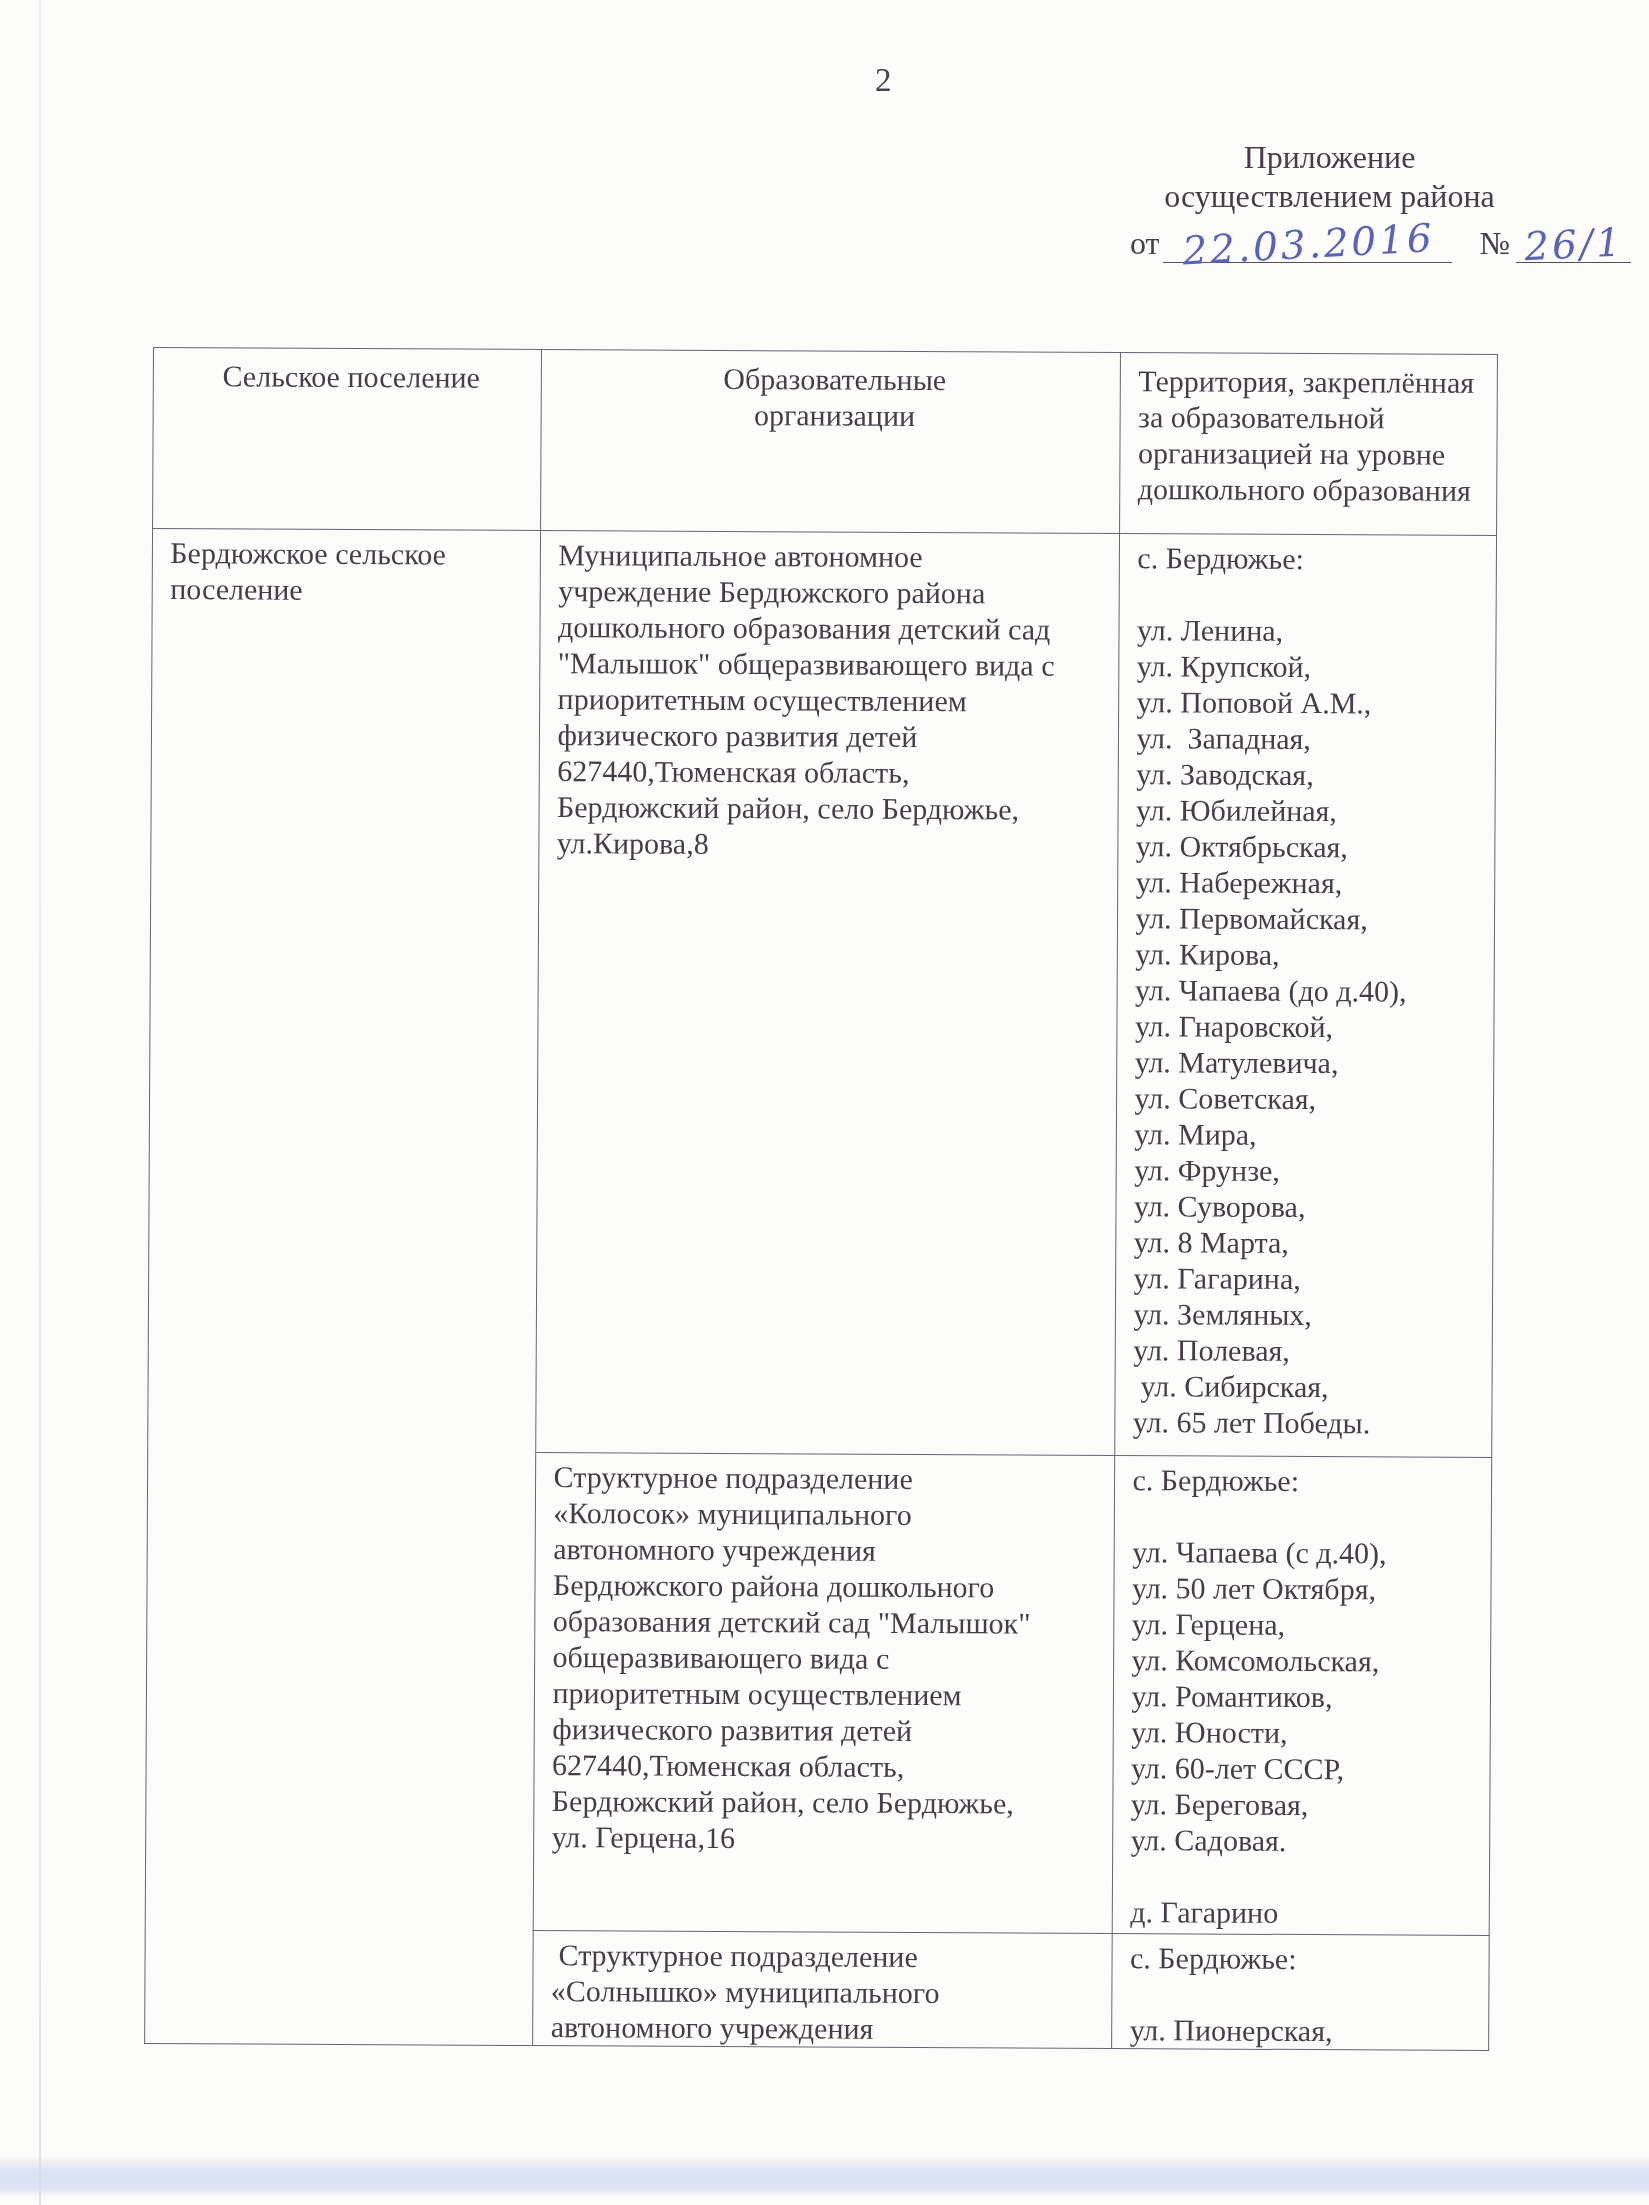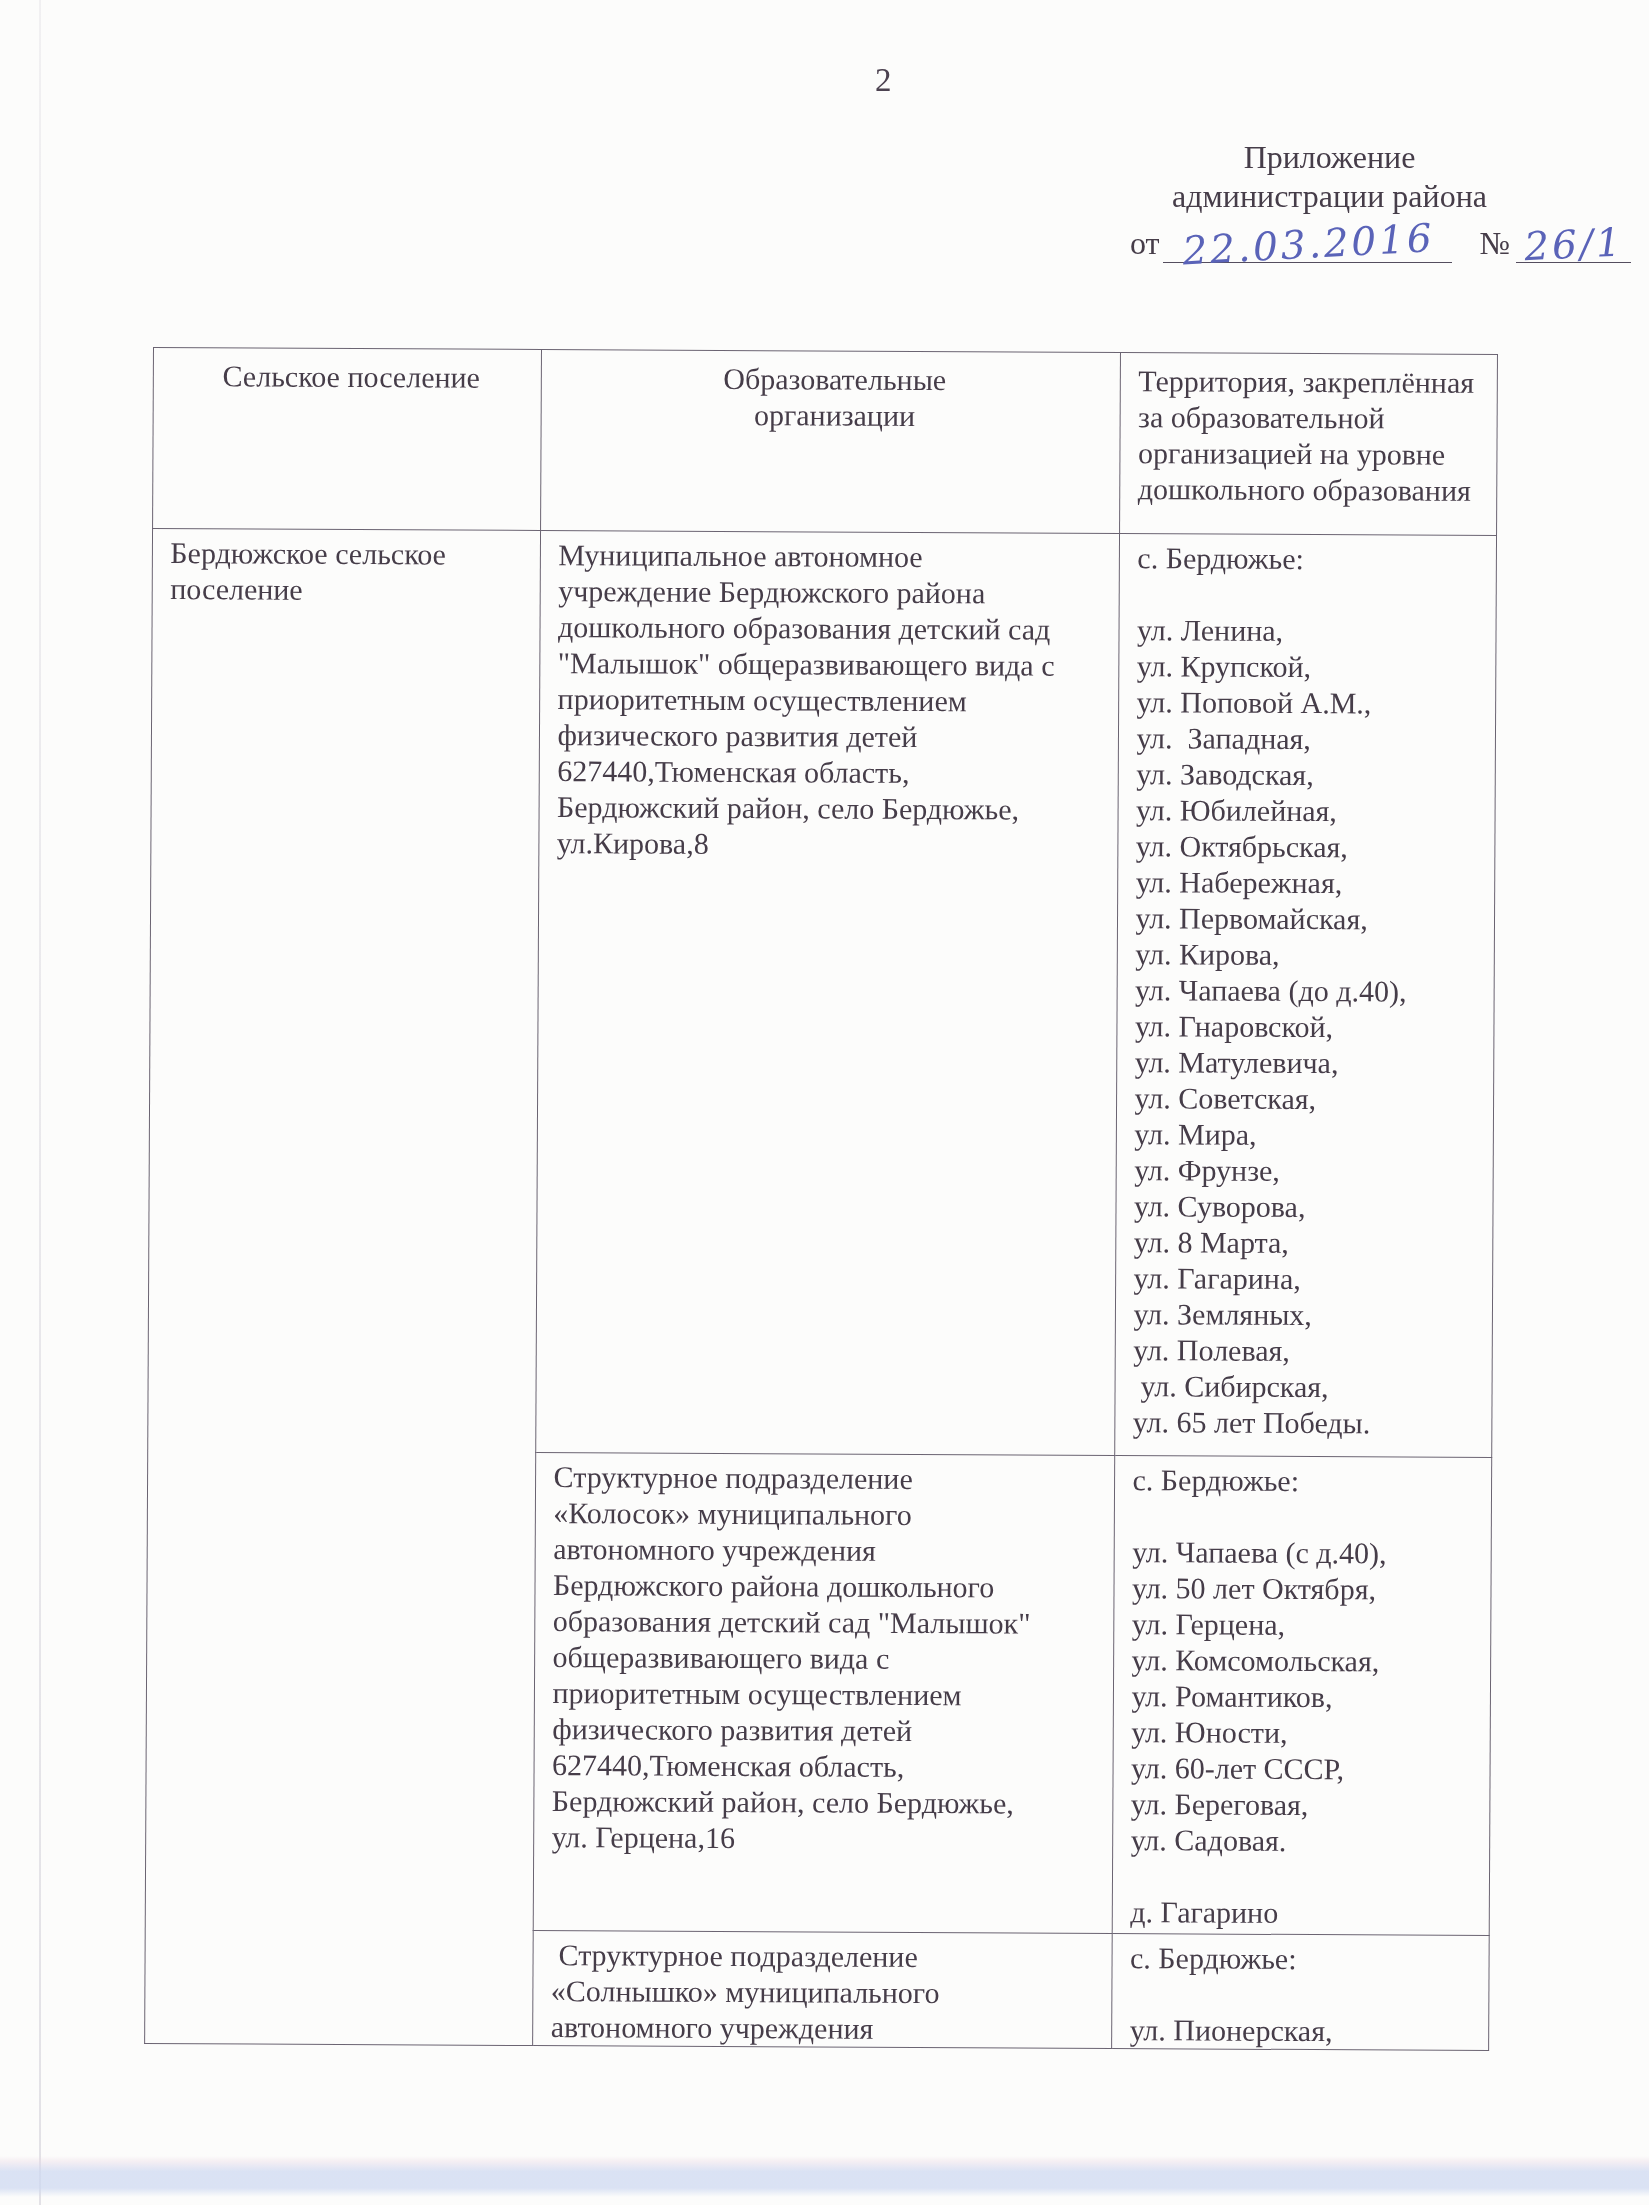--- a/index.html
+++ b/index.html
@@ -96,21 +96,21 @@
 </head>
 <body>
 
 <div class="paper">
   <div class="scan-edge-line"></div>
 
   <div class="page-number">2</div>
 
   <div class="doc-header">
     <div>Приложение</div>
-    <div>администрации района</div>
+    <div>осуществлением района</div>
     <div class="ref-line">
       <span class="ref-label">от</span>
       <span class="hw-field date-field"><span class="handwriting">22.03.2016</span></span>
       <span class="ref-label no-label">№</span>
       <span class="hw-field no-field"><span class="handwriting">26/1</span></span>
     </div>
   </div>
 
   <table class="doc-table">
     <tbody>

